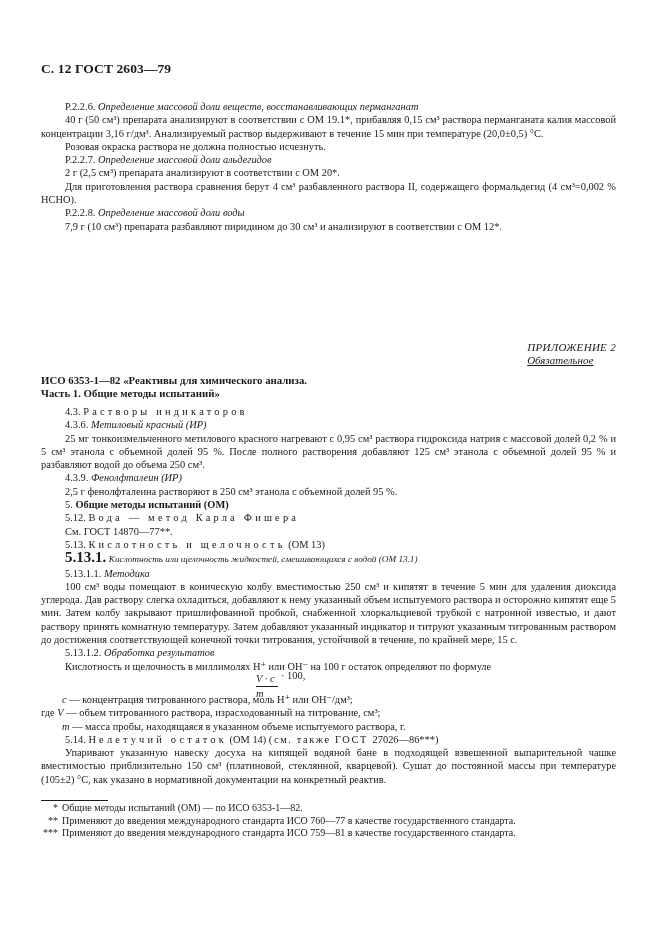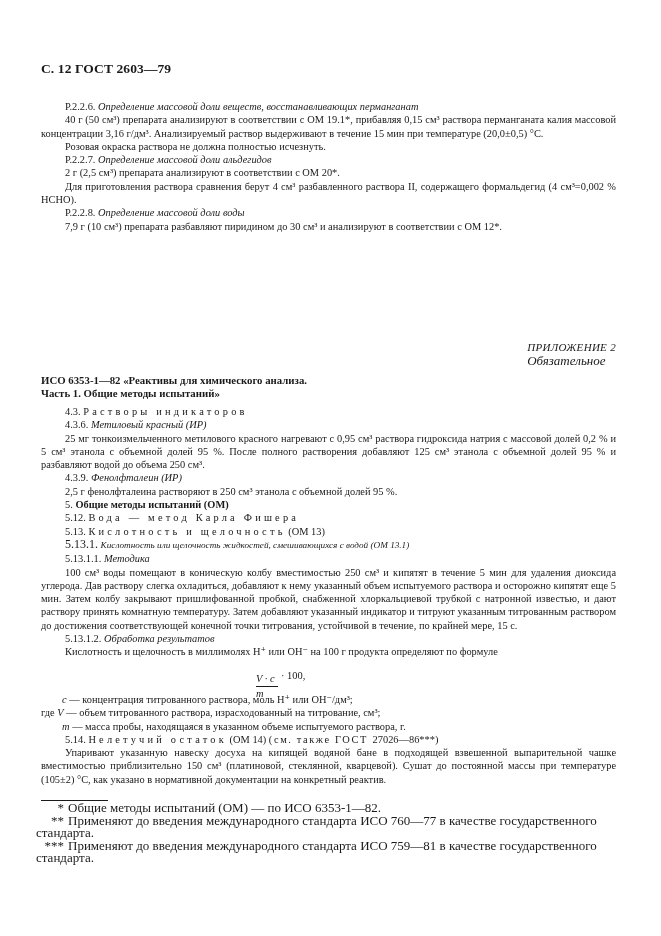--- a/index.html
+++ b/index.html
@@ -12,30 +12,30 @@
   .header { position: absolute; left: 41px; top: 62px; font-weight: bold; font-size: 13.5px; letter-spacing: 0.1px; }
   .block { position: absolute; left: 41px; width: 575px; }
   p { margin: 0; text-align: justify; }
   .ind { text-indent: 24px; }
   .it { font-style: italic; }
   .b { font-weight: bold; }
   .sp { letter-spacing: 3.2px; }
   .small-it { font-style: italic; font-size: 9.2px; }
   .appendix { position: absolute; right: 45px; top: 341px; text-align: left; font-style: italic; }
   .appendix .t1 { font-size: 11px; letter-spacing: 0.3px; }
-  .appendix .t2 { font-size: 13px; }
+  .appendix .t2 { font-size: 11px; text-decoration: underline; }
   .title { position: absolute; left: 41px; width: 575px; top: 374px; text-align: left; font-weight: bold; font-size: 10.8px; line-height: 13px; }
   .formula { position: absolute; left: 256px; top: 661px; width: 120px; height: 30px; }
   .frac { position: absolute; left: 0; top: 12px; width: 22px; text-align: left; font-style: italic; }
   .frac .num { display: block; border-bottom: 1px solid #1a1a1a; line-height: 12px; padding-bottom: 1px; }
   .frac .den { display: block; line-height: 13px; }
   .mult { position: absolute; left: 25px; top: 8px; }
   .where-row { white-space: nowrap; }
   .footrule { position: absolute; left: 41px; top: 800px; width: 67px; border-top: 1px solid #1a1a1a; }
-  .footnotes { position: absolute; left: 36px; top: 802px; width: 575px; font-size: 13px; line-height: 12.5px; }
+  .footnotes { position: absolute; left: 30px; top: 802px; width: 575px; font-size: 10px; line-height: 12.5px; }
   .fn-mark { display: inline-block; width: 28px; text-align: right; margin-right: 4px; }
 </style>
 </head>
 <body>
 
 <div class="page">
 
   <div class="header">С. 12 ГОСТ 2603—79</div>
 
   <div class="block" style="top:100px;">
@@ -86,39 +86,40 @@
     </p>
     <p class="ind">2,5 г фенолфталеина растворяют в 250 см³ этанола с объемной долей 95 %.</p>
     <p class="ind">
       <span>5.</span>
       <span class="b">Общие методы испытаний (ОМ)</span>
     </p>
     <p class="ind">
       <span>5.12.</span>
       <span class="sp">Вода — метод Карла Фишера</span>
     </p>
+    <p class="ind">См. ГОСТ 14870—77**.</p>
     <p class="ind">
       <span>5.13.</span>
       <span class="sp">Кислотность и щелочность</span>
       <span>(ОМ 13)</span>
     </p>
     <p class="ind">
-      <span style="font-size:12px;">5.13.1.</span>
+      <span style="font-size:15px;font-weight:bold;">5.13.1.</span>
       <span class="small-it">Кислотность или щелочность жидкостей, смешивающихся с водой (ОМ 13.1)</span>
     </p>
     <p class="ind">
       <span>5.13.1.1.</span>
       <span class="it">Методика</span>
     </p>
     <p class="ind">100 см³ воды помещают в коническую колбу вместимостью 250 см³ и кипятят в течение 5 мин для удаления диоксида углерода. Дав раствору слегка охладиться, добавляют к нему указанный объем испытуемого раствора и осторожно кипятят еще 5 мин. Затем колбу закрывают пришлифованной пробкой, снабженной хлоркальциевой трубкой с натронной известью, и дают раствору принять комнатную температуру. Затем добавляют указанный индикатор и титруют указанным титрованным раствором до достижения соответствующей конечной точки титрования, устойчивой в течение, по крайней мере, 15 с.</p>
     <p class="ind">
       <span>5.13.1.2.</span>
       <span class="it">Обработка результатов</span>
     </p>
-    <p class="ind">Кислотность и щелочность в миллимолях Н⁺ или ОН⁻ на 100 г продукта определяют по формуле</p>
+    <p class="ind">Кислотность и щелочность в миллимолях Н⁺ или ОН⁻ на 100 г остаток определяют по формуле</p>
   </div>
 
   <div class="formula">
     <div class="frac">
       <span class="num">V · c</span>
       <span class="den">m</span>
     </div>
     <span class="mult">· 100,</span>
   </div>
 

